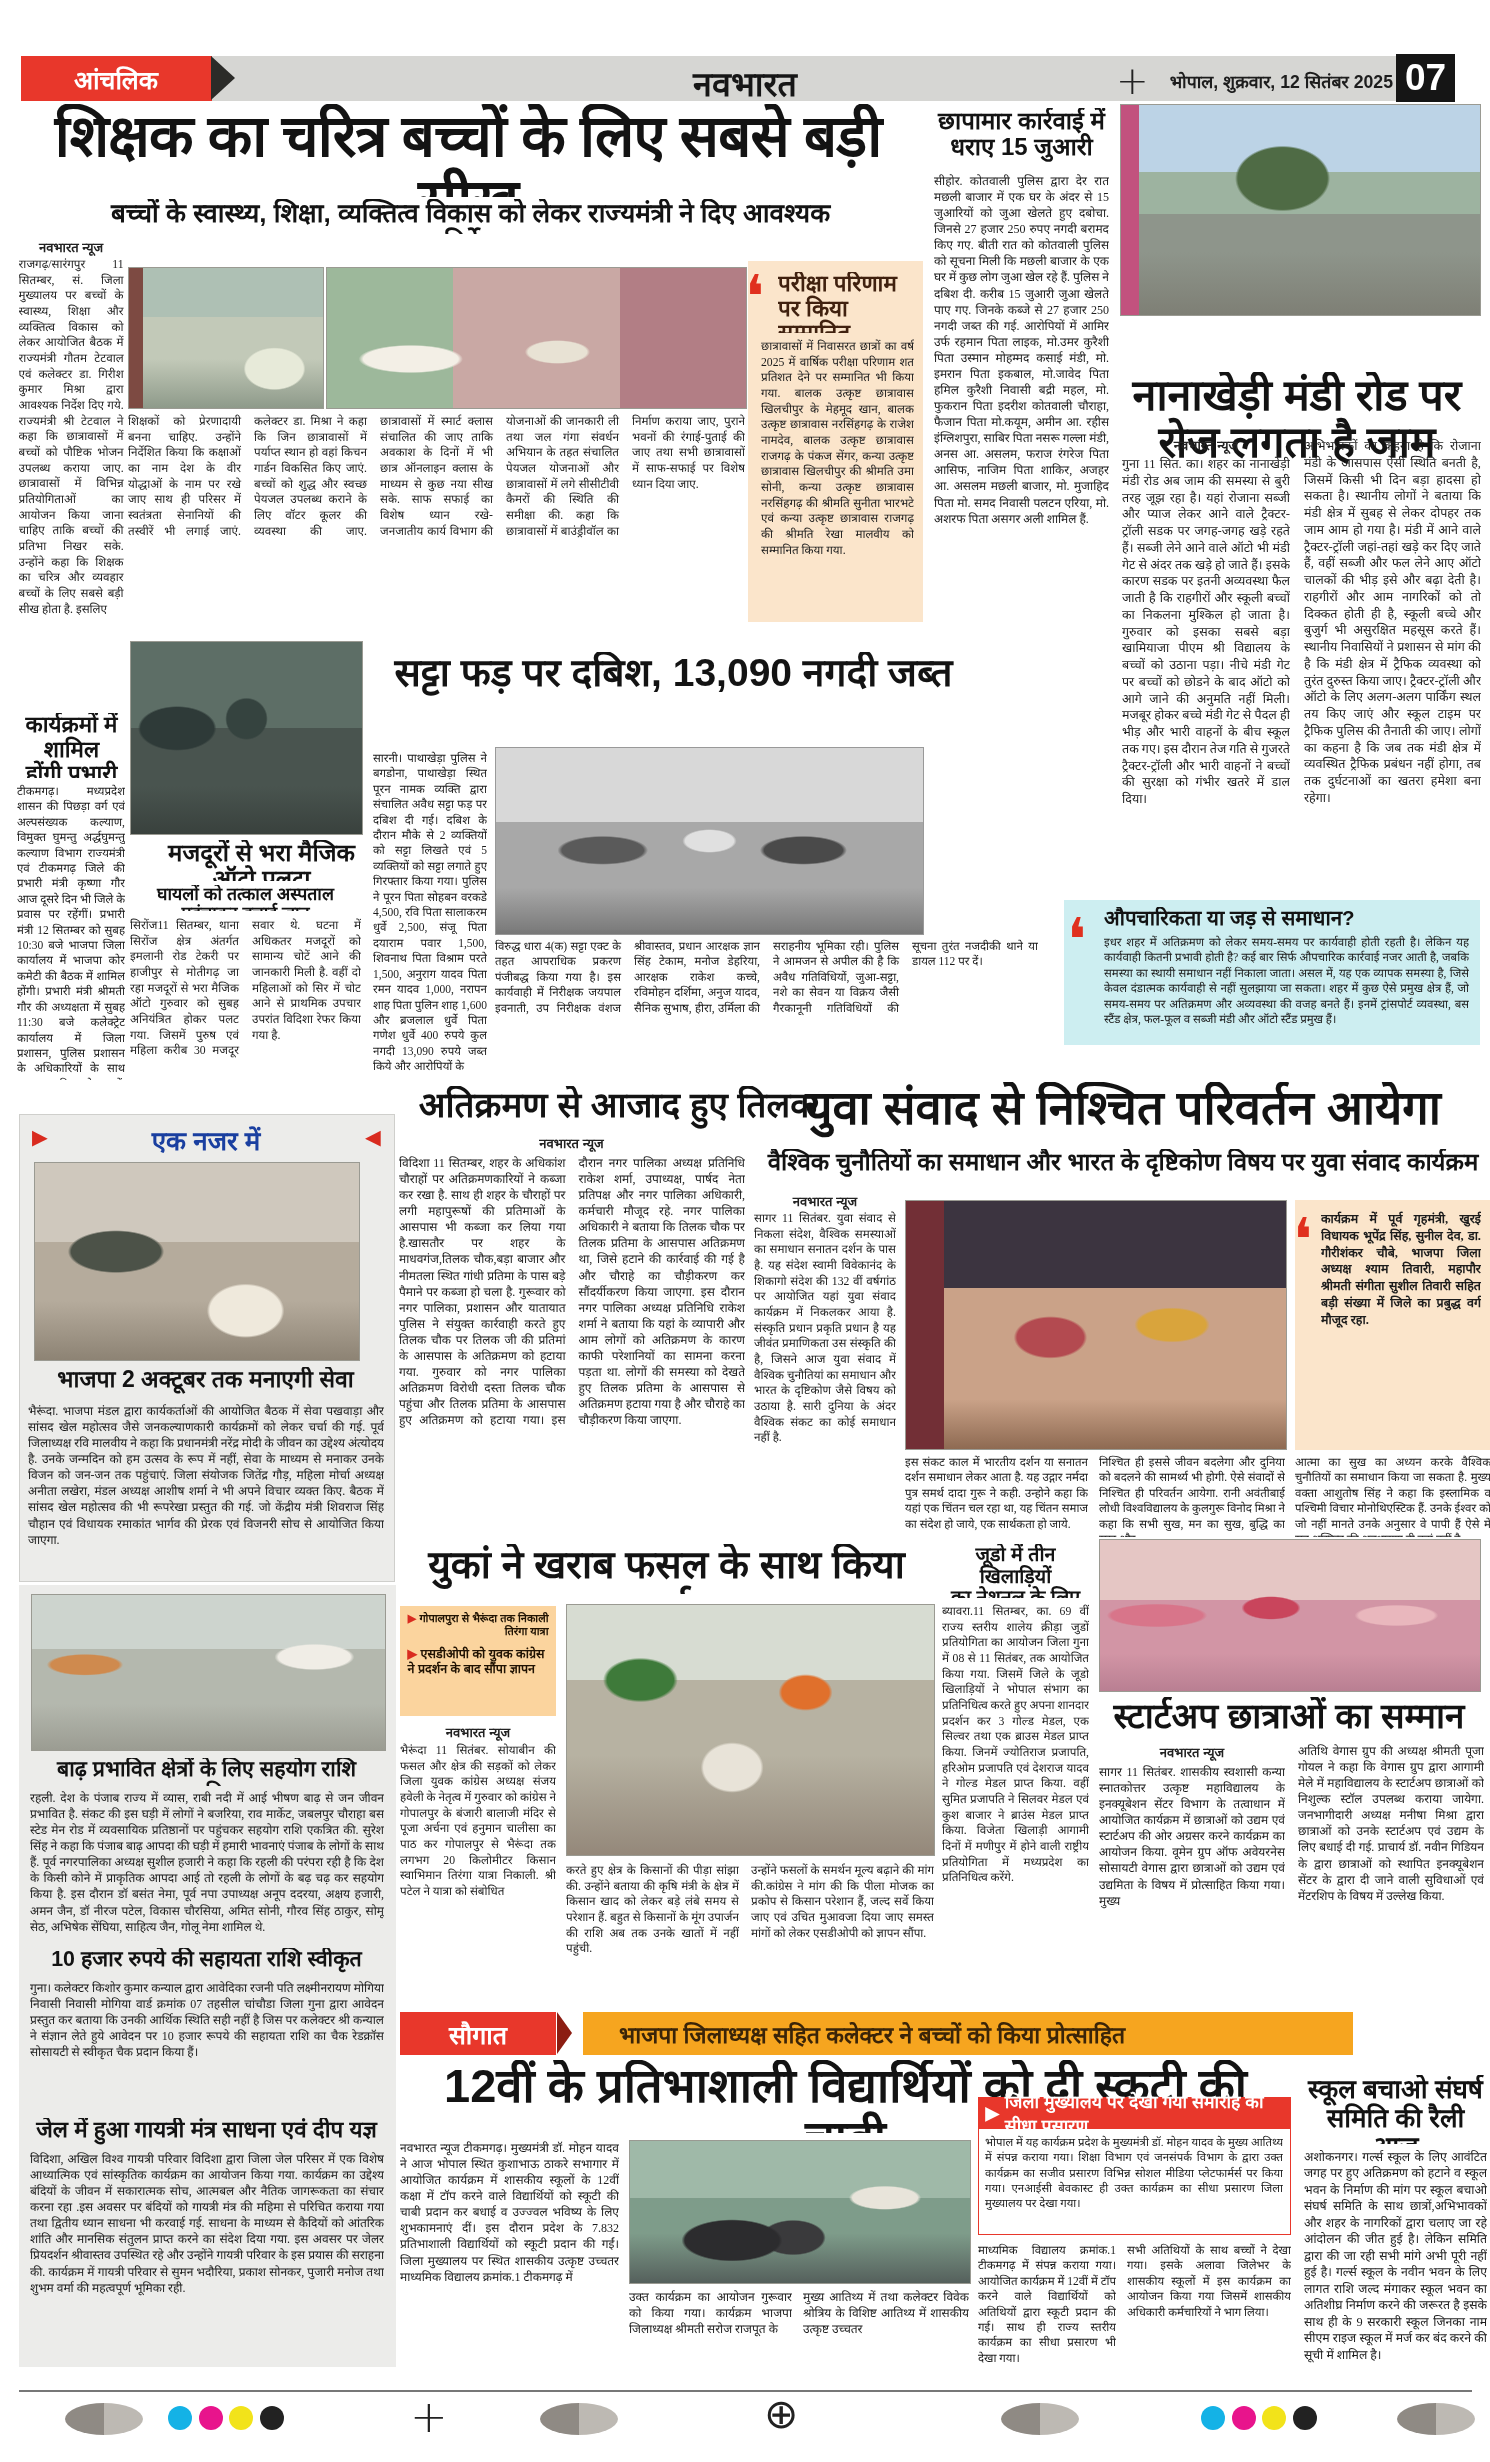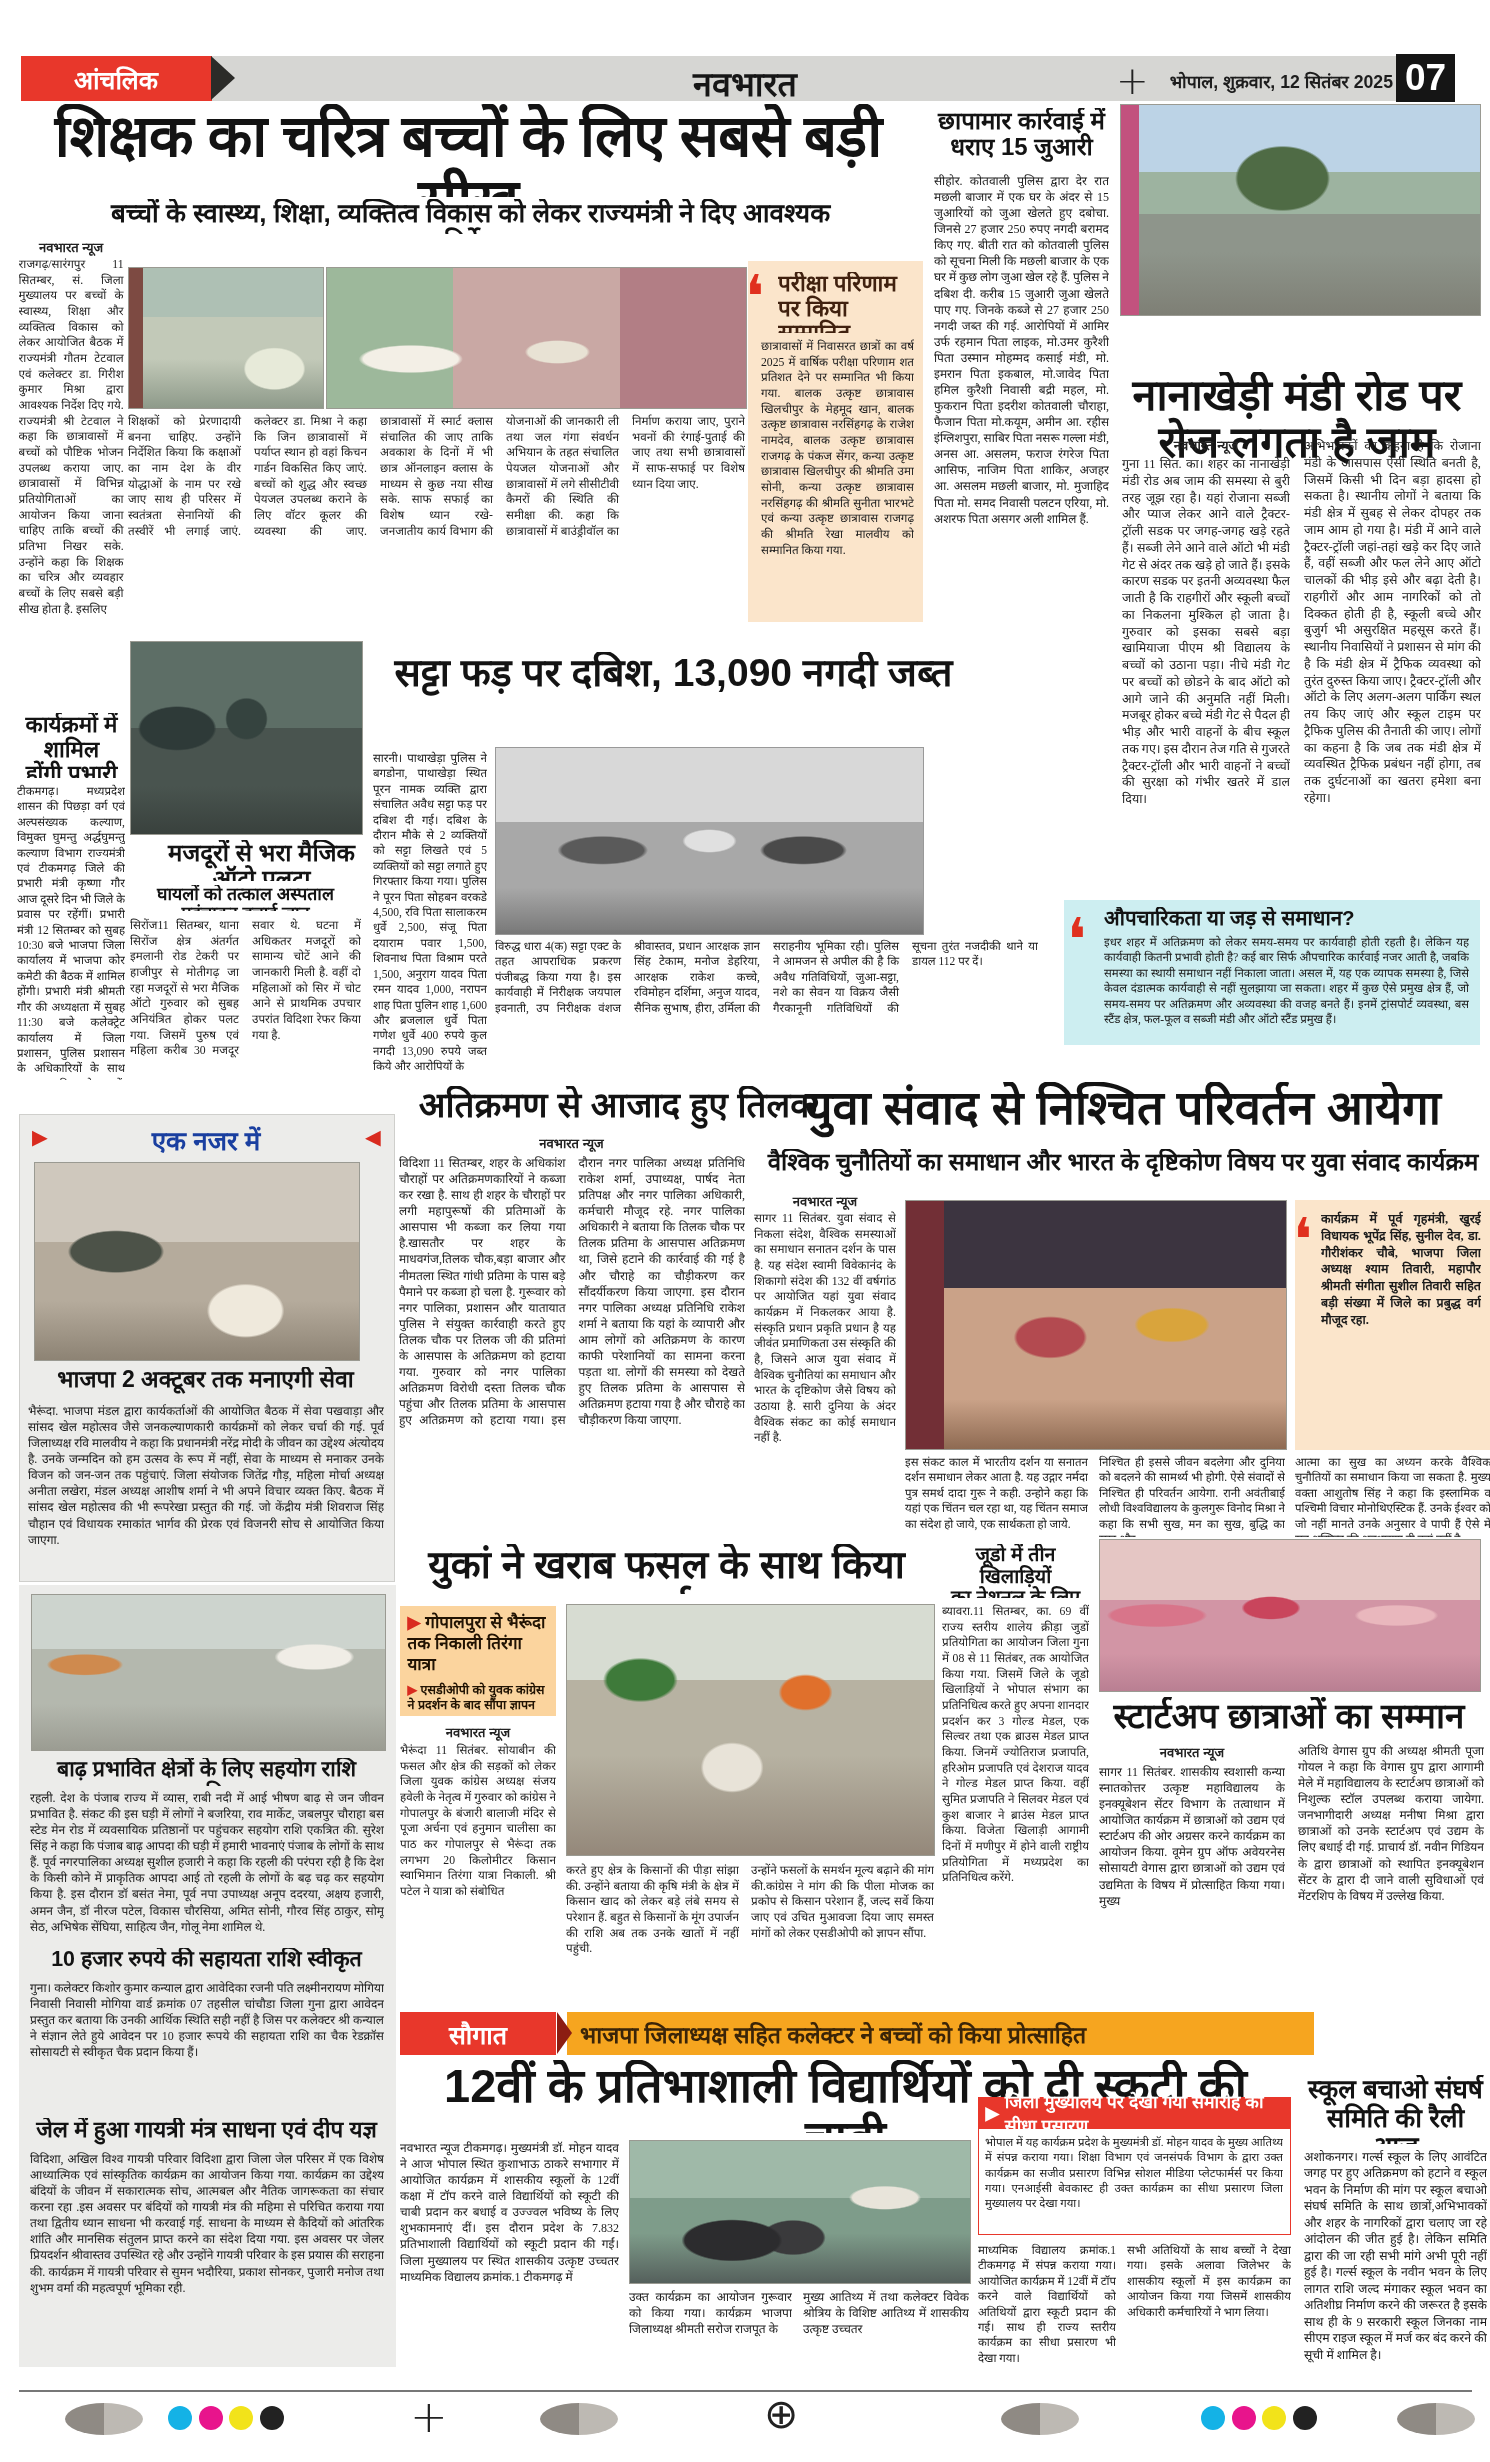--- a/index.html
+++ b/index.html
@@ -150,21 +150,21 @@
        linear-gradient(180deg,#cdd4ce 0 35%,#b4b8ae 35% 70%,#9b9c92 100%);"></div>
   <div class="abs hl" style="left:26px;top:1758px;width:361px;height:28px;font-size:21.4px;">बाढ़ प्रभावित क्षेत्रों के लिए सहयोग राशि एकत्रित</div>
   <div class="abs bodytxt" style="left:30px;top:1790px;width:354px;height:151px;font-size:12px;">रहली. देश के पंजाब राज्य में व्यास, राबी नदी में आई भीषण बाढ़ से जन जीवन प्रभावित है. संकट की इस घड़ी में लोगों ने बजरिया, राव मार्केट, जबलपुर चौराहा बस स्टेड मेन रोड में व्यवसायिक प्रतिष्ठानों पर पहुंचकर सहयोग राशि एकत्रित की. सुरेश सिंह ने कहा कि पंजाब बाढ़ आपदा की घड़ी में हमारी भावनाएं पंजाब के लोगों के साथ हैं. पूर्व नगरपालिका अध्यक्ष सुशील हजारी ने कहा कि रहली की परंपरा रही है कि देश के किसी कोने में प्राकृतिक आपदा आई तो रहली के लोगों के बढ़ चढ़ कर सहयोग किया है. इस दौरान डॉ बसंत नेमा, पूर्व नपा उपाध्यक्ष अनूप ददरया, अक्षय हजारी, अमन जैन, डॉ नीरज पटेल, विकास चौरसिया, अमित सोनी, गौरव सिंह ठाकुर, सोमू सेठ, अभिषेक सेंघिया, साहित्य जैन, गोलू नेमा शामिल थे.</div>
   <div class="abs hl" style="left:26px;top:1948px;width:361px;height:28px;font-size:21.4px;">10 हजार रुपये की सहायता राशि स्वीकृत</div>
   <div class="abs bodytxt" style="left:30px;top:1980px;width:354px;height:129px;font-size:12px;">गुना। कलेक्टर किशोर कुमार कन्याल द्वारा आवेदिका रजनी पति लक्ष्मीनरायण मोगिया निवासी निवासी मोगिया वार्ड क्रमांक 07 तहसील चांचौडा जिला गुना द्वारा आवेदन प्रस्तुत कर बताया कि उनकी आर्थिक स्थिति सही नहीं है जिस पर कलेक्टर श्री कन्याल ने संज्ञान लेते हुये आवेदन पर 10 हजार रूपये की सहायता राशि का चैक रेडक्रॉस सोसायटी से स्वीकृत चैक प्रदान किया हैं।</div>
   <div class="abs hl" style="left:26px;top:2118px;width:361px;height:30px;font-size:22.4px;">जेल में हुआ गायत्री मंत्र साधना एवं दीप यज्ञ</div>
   <div class="abs bodytxt" style="left:30px;top:2151px;width:354px;height:203px;font-size:12px;">विदिशा, अखिल विश्व गायत्री परिवार विदिशा द्वारा जिला जेल परिसर में एक विशेष आध्यात्मिक एवं सांस्कृतिक कार्यक्रम का आयोजन किया गया. कार्यक्रम का उद्देश्य बंदियों के जीवन में सकारात्मक सोच, आत्मबल और नैतिक जागरूकता का संचार करना रहा .इस अवसर पर बंदियों को गायत्री मंत्र की महिमा से परिचित कराया गया तथा द्वितीय ध्यान साधना भी करवाई गई. साधना के माध्यम से कैदियों को आंतरिक शांति और मानसिक संतुलन प्राप्त करने का संदेश दिया गया.  इस अवसर पर जेलर प्रियदर्शन श्रीवास्तव उपस्थित रहे और उन्होंने गायत्री परिवार के इस प्रयास की सराहना की. कार्यक्रम में गायत्री परिवार से सुमन भदौरिया, प्रकाश सोनकर, पुजारी मनोज तथा शुभम वर्मा की महत्वपूर्ण भूमिका रही.</div>
 
   <div class="abs hl" style="left:400px;top:1544px;width:533px;height:50px;font-size:39px;">युकां ने खराब फसल के साथ किया प्रदर्शन</div>
   <div class="abs" style="left:400px;top:1606px;width:156px;height:110px;background:#fbd49e;padding:5.6px 7.5px;box-sizing:border-box;">
-    <div style="font-family:'Liberation Sans',sans-serif;font-weight:700;font-size:17px;line-height:1.25;color:#211303;">
+    <div style="font-family:'Liberation Sans',sans-serif;font-weight:700;font-size:11px;line-height:1.25;color:#211303;text-align:right;">
       <span class="arrowR">▶</span>
       <span>गोपालपुरा से भैरूंदा तक निकाली तिरंगा यात्रा</span>
     </div>
     <div style="font-family:'Liberation Sans',sans-serif;font-weight:700;font-size:12.5px;line-height:1.25;color:#211303;margin-top:7.5px;">
       <span class="arrowR">▶</span>
       <span>एसडीओपी को युवक कांग्रेस ने प्रदर्शन के बाद सौंपा ज्ञापन</span>
     </div>
   </div>
   <div class="abs byline" style="left:400px;top:1723px;width:156px;">नवभारत न्यूज</div>
   <div class="abs bodytxt" style="left:400px;top:1743px;width:156px;height:268px;font-size:11.7px;">भैरूंदा 11 सितंबर.  सोयाबीन की फसल और क्षेत्र की सड़कों को लेकर जिला युवक कांग्रेस अध्यक्ष संजय हवेली के नेतृत्व में गुरुवार को कांग्रेस ने गोपालपुर के बंजारी बालाजी मंदिर से पूजा अर्चना एवं हनुमान चालीसा का पाठ कर गोपालपुर से भैरूंदा तक लगभग 20 किलोमीटर किसान स्वाभिमान तिरंगा यात्रा निकाली. श्री पटेल ने यात्रा को संबोधित</div>
@@ -188,21 +188,21 @@
        radial-gradient(ellipse at 78% 50%, #e9b7bd 0 9%, rgba(0,0,0,0) 10%),
        linear-gradient(180deg,#e5c6c4 0 40%,#d295a5 40% 75%,#b97f92 100%);"></div>
   <div class="abs hl" style="left:1099px;top:1697px;width:380px;height:43px;font-size:35px;">स्टार्टअप छात्राओं का सम्मान</div>
   <div class="abs byline" style="left:1099px;top:1743px;width:186px;">नवभारत न्यूज</div>
   <div class="abs bodytxt" style="left:1099px;top:1764px;width:186px;height:248px;font-size:12px;">सागर 11 सितंबर. शासकीय स्वशासी कन्या स्नातकोत्तर उत्कृष्ट महाविद्यालय के इनक्यूबेशन सेंटर विभाग के तत्वाधान में आयोजित कार्यक्रम में छात्राओं को उद्यम एवं स्टार्टअप की ओर अग्रसर करने कार्यक्रम का आयोजन किया. वूमेन ग्रुप ऑफ अवेयरनेस सोसायटी वेगास द्वारा छात्राओं को उद्यम एवं उद्यमिता के विषय में प्रोत्साहित किया गया। मुख्य</div>
   <div class="abs bodytxt" style="left:1298px;top:1743px;width:186px;height:268px;font-size:12px;">अतिथि वेगास ग्रुप की अध्यक्ष श्रीमती पूजा गोयल ने कहा कि वेगास ग्रुप द्वारा आगामी मेले में महाविद्यालय के स्टार्टअप छात्राओं को निशुल्क स्टॉल उपलब्ध कराया जायेगा. जनभागीदारी अध्यक्ष मनीषा मिश्रा द्वारा छात्राओं को उनके स्टार्टअप एवं उद्यम के लिए बधाई दी गई. प्राचार्य डॉ. नवीन गिडियन के द्वारा छात्राओं को स्थापित इनक्यूबेशन सेंटर के द्वारा दी जाने वाली सुविधाओं एवं मेंटरशिप के विषय में उल्लेख किया.</div>
 
   <div class="abs redtag" style="left:400px;top:2012px;width:156px;height:43px;font-size:25px;">
     <span>सौगात</span>
   </div>
-  <div class="abs orangestrip" style="left:567px;top:2012px;width:734px;height:43px;font-size:23px;padding-left:13px;">
+  <div class="abs orangestrip" style="left:583px;top:2012px;width:734px;height:43px;font-size:23px;padding-left:36px;">
     <span>भाजपा जिलाध्यक्ष सहित कलेक्टर ने बच्चों को  किया प्रोत्साहित</span>
   </div>
   <div class="abs" style="left:557px;top:2012px;width:0;height:0;border-top:21.4px solid transparent;border-bottom:21.4px solid transparent;border-left:15px solid #8c1d12;"></div>
   <div class="abs hl" style="left:402px;top:2060px;width:887px;height:73px;font-size:47px;">12वीं के प्रतिभाशाली विद्यार्थियों को दी स्कूटी की चाबी</div>
   <div class="abs bodytxt" style="left:400px;top:2140px;width:219px;height:244px;font-size:12px;">नवभारत न्यूज टीकमगढ़। मुख्यमंत्री डॉ. मोहन यादव ने आज भोपाल स्थित कुशाभाऊ ठाकरे सभागार में आयोजित कार्यक्रम में शासकीय स्कूलों के 12वीं कक्षा में टॉप करने वाले विद्यार्थियों को स्कूटी की चाबी प्रदान कर बधाई व उज्ज्वल भविष्य के लिए शुभकामनाएं दीं। इस दौरान प्रदेश के 7.832 प्रतिभाशाली विद्यार्थियों को स्कूटी प्रदान की गईं। जिला मुख्यालय पर स्थित शासकीय उत्कृष्ट उच्चतर माध्यमिक विद्यालय क्रमांक.1 टीकमगढ़ में</div>
   <div class="photo" style="left:629px;top:2140px;width:340px;height:142px;background:
        radial-gradient(ellipse at 30% 70%, #2c2c2e 0 14%, rgba(0,0,0,0) 15%),
        radial-gradient(ellipse at 48% 68%, #3a3a3c 0 12%, rgba(0,0,0,0) 13%),
        radial-gradient(ellipse at 75% 40%, #e8e4da 0 9%, rgba(0,0,0,0) 10%),
        linear-gradient(180deg,#9fb9a8 0 40%,#7e9c8a 40% 65%,#55605c 100%);"></div>

